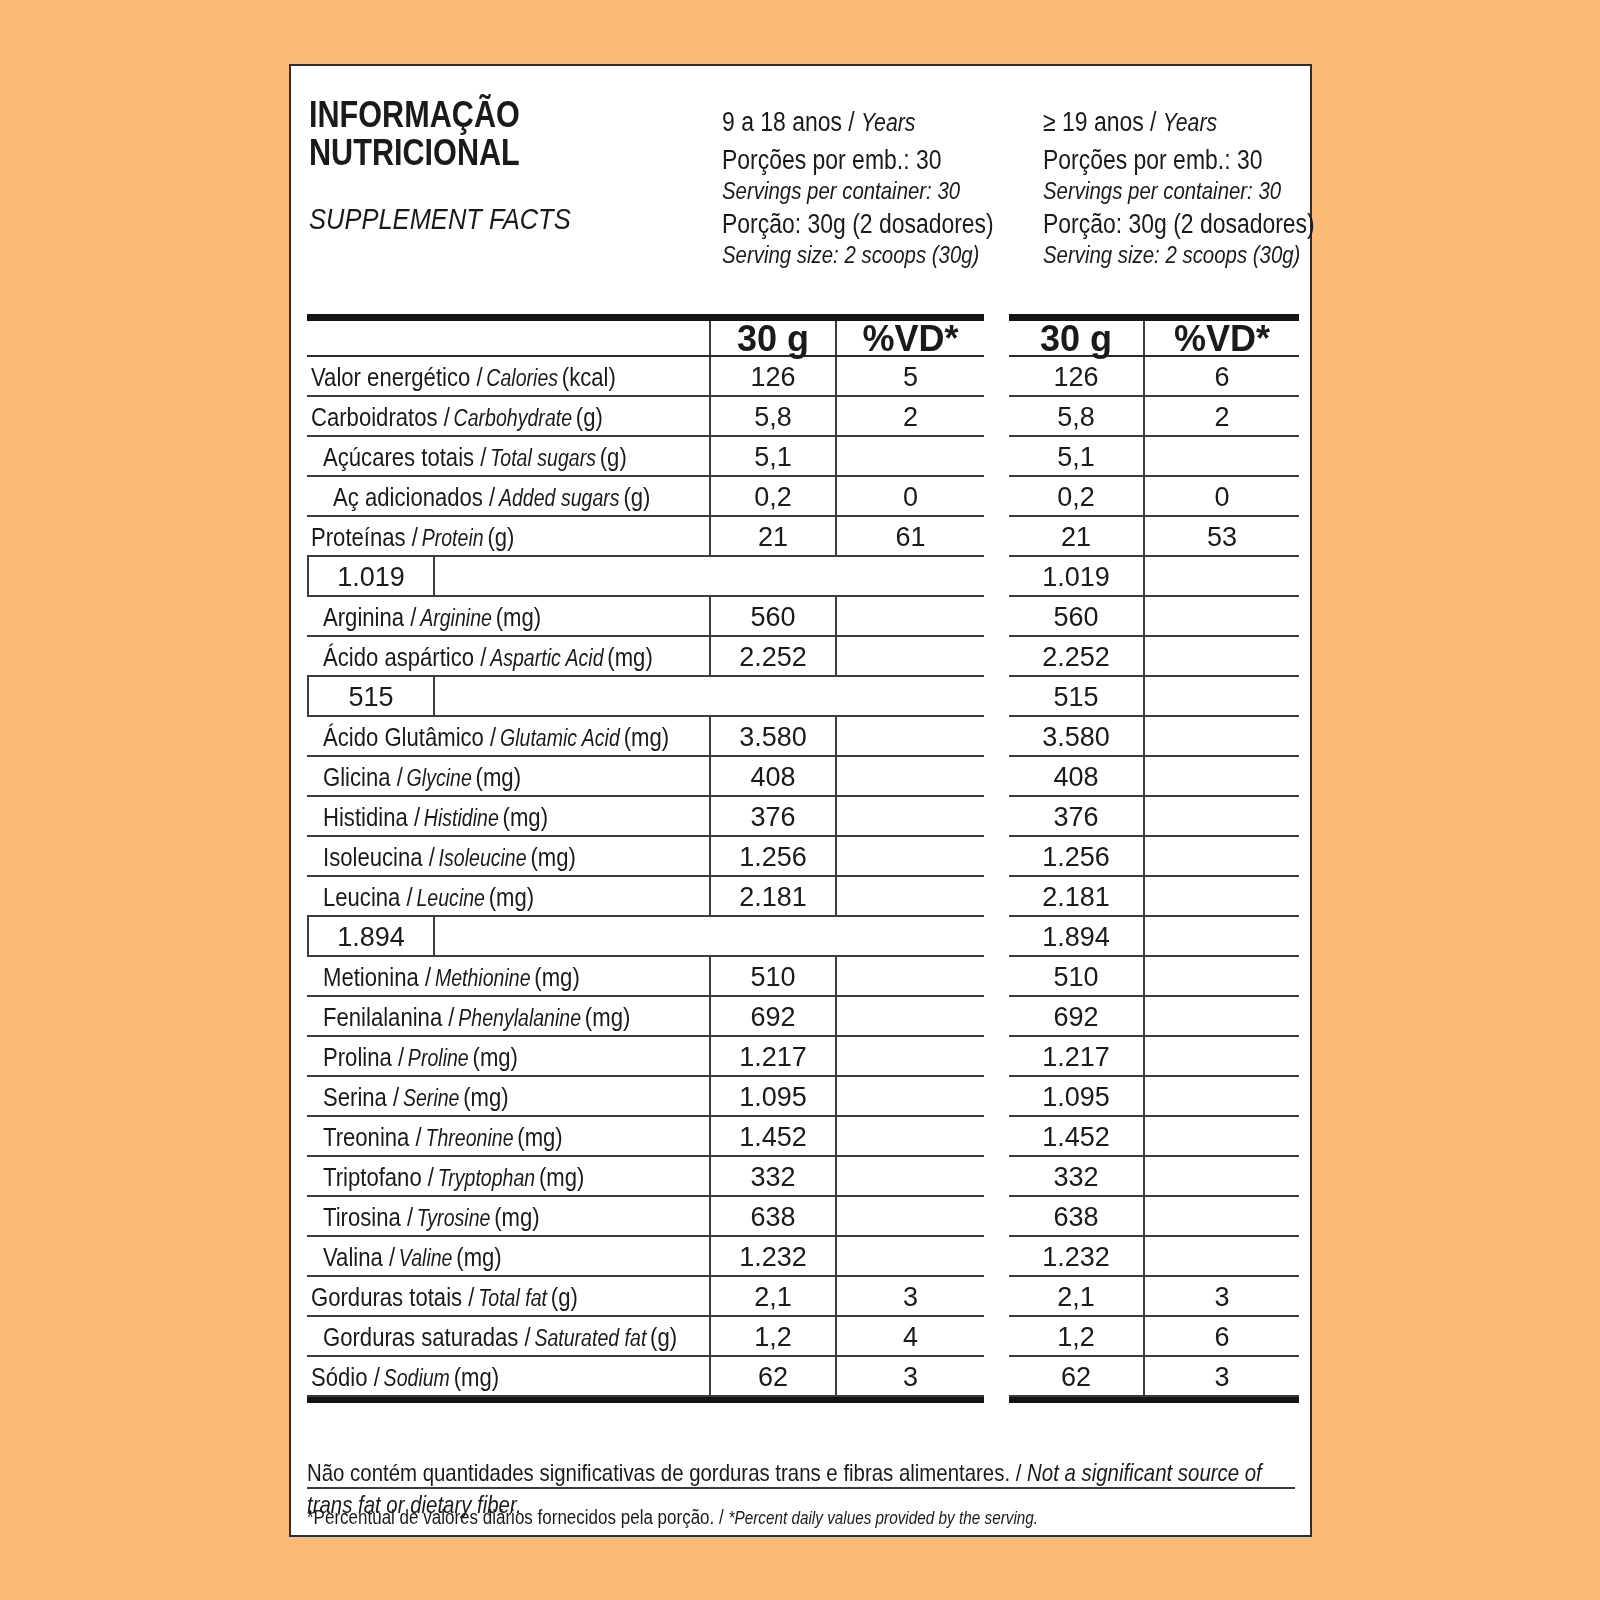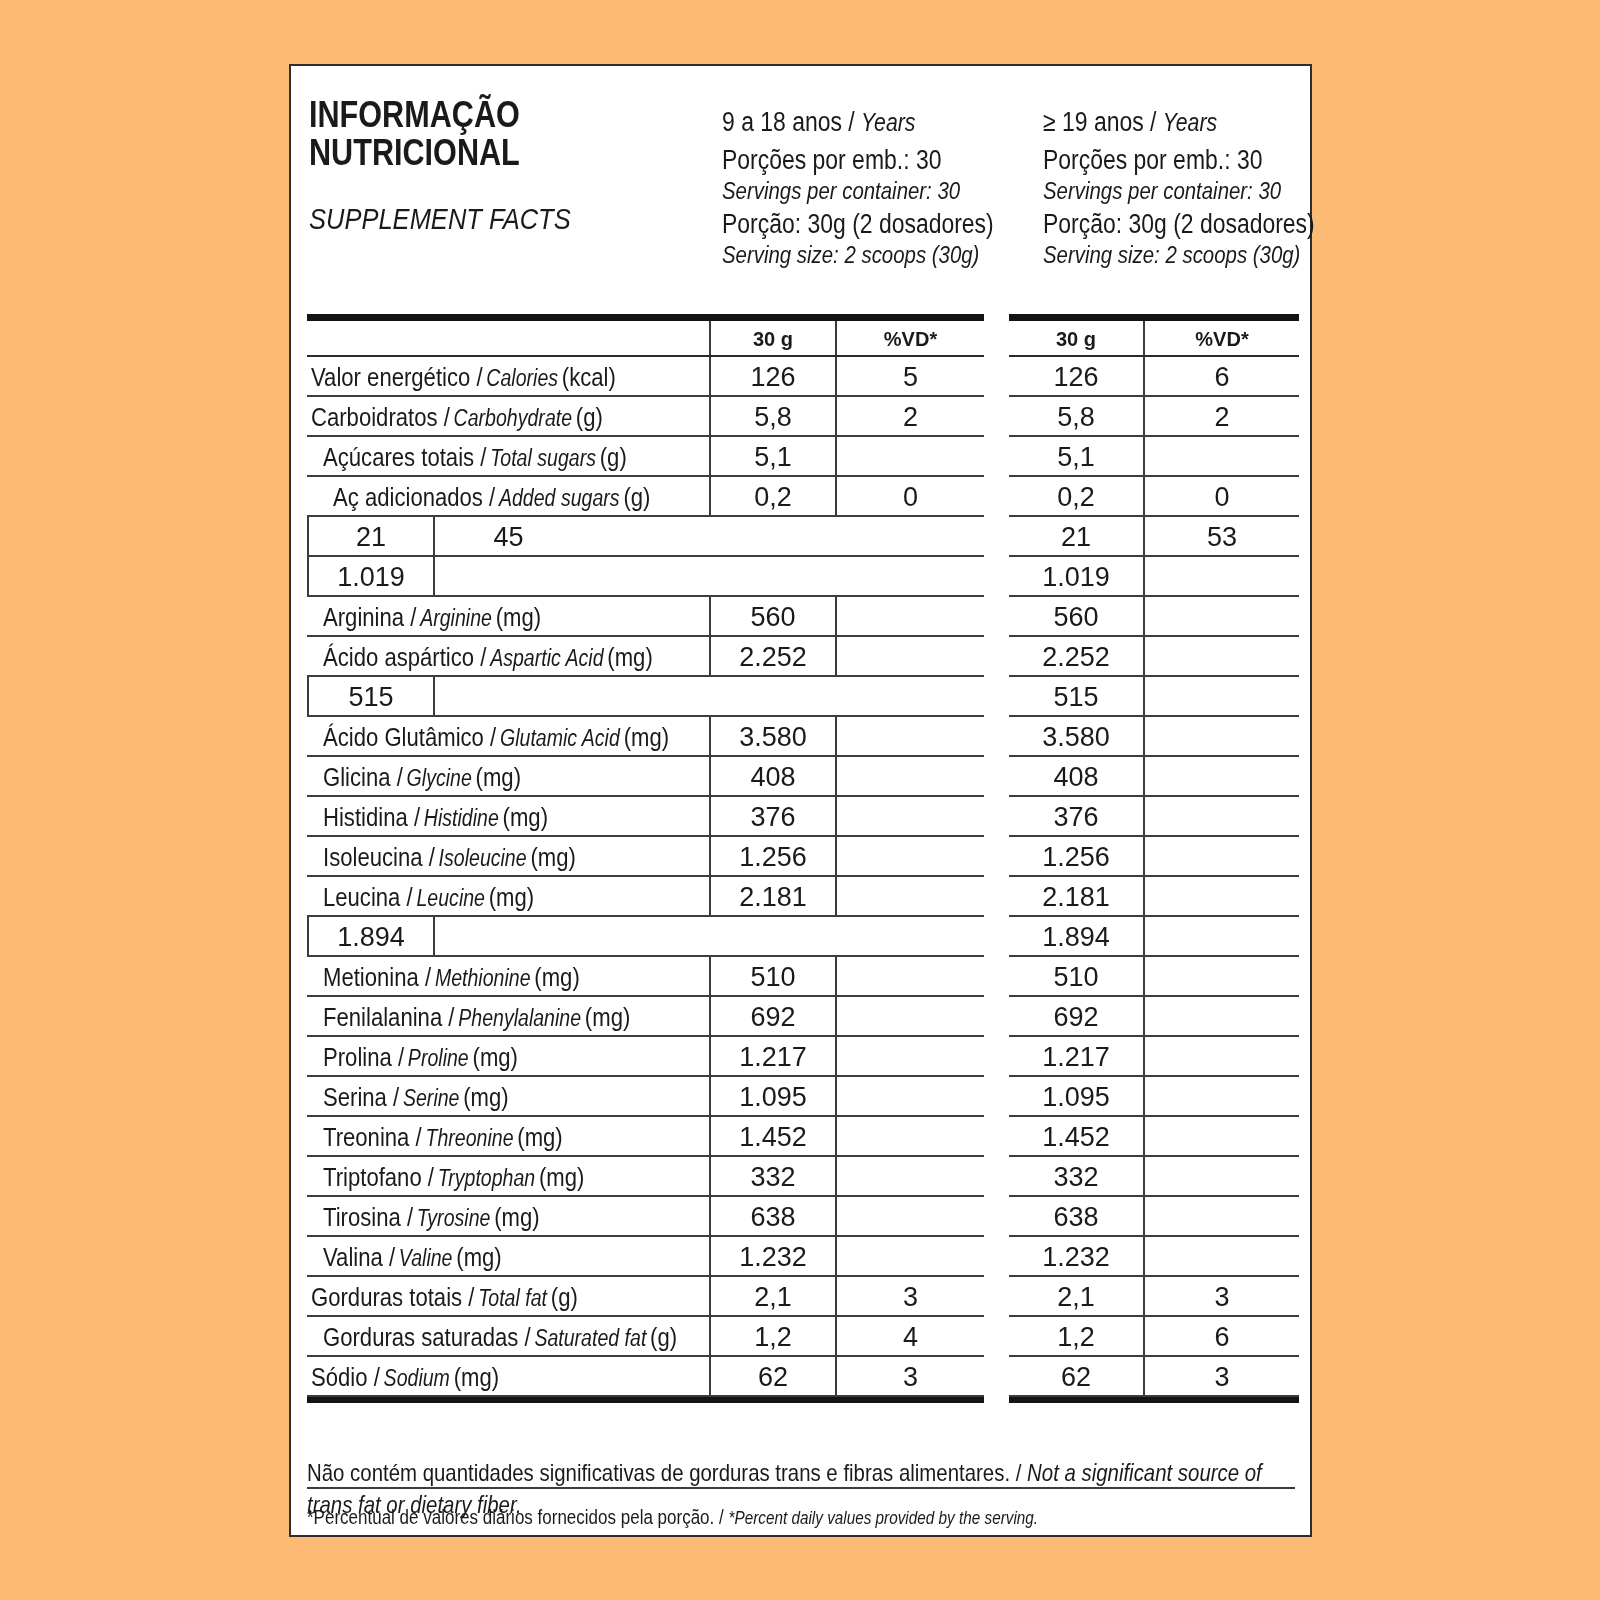--- a/index.html
+++ b/index.html
@@ -100,21 +100,21 @@
   .cell-a {
     width: 128px;
     border-left: 2px solid #3c3c3c;
     border-right: 2px solid #3c3c3c;
     text-align: center;
   }
   .cell-dv  { width: 147px; text-align: center; }
   .cell-a2  { width: 136px; border-right: 2px solid #3c3c3c; text-align: center; }
   .cell-dv2 { width: 154px; text-align: center; }
 
-  .hcell { font-size: 20px; font-weight: bold; }
+  .hcell { font-size: 36px; font-weight: bold; }
   .num   { font-size: 27px; }
   .pt, .unit { font-size: 26px; }
   .en    { font-size: 23px; }
   .indent-1 .cell-label { padding-left: 16px; }
   .indent-2 .cell-label { padding-left: 26px; }
 
   
   .fn1 {
     position: absolute;
     left: 16px;
@@ -256,22 +256,29 @@
       <div class="cell cell-dv num b-dv1">0</div>
     </div>
     <div class="gap"></div>
     <div class="seg seg2">
       <div class="cell cell-a2 num b-a2">0,2</div>
       <div class="cell cell-dv2 num b-dv2">0</div>
     </div>
   </div>
           <div class="trow indent-0">
     <div class="seg seg1">
+      <div class="cell cell-label">
+        <span class="cond lbl">
+          <span class="b-pt pt">Proteínas /</span>
+          <i class="b-en en">Protein</i>
+          <span class="b-unit unit">(g)</span>
+        </span>
+      </div>
       <div class="cell cell-a num b-a1">21</div>
-      <div class="cell cell-dv num b-dv1">45</div>
+      <div class="cell cell-dv num b-dv1">61</div>
     </div>
     <div class="gap"></div>
     <div class="seg seg2">
       <div class="cell cell-a2 num b-a2">21</div>
       <div class="cell cell-dv2 num b-dv2">53</div>
     </div>
   </div>
           <div class="trow indent-1">
     <div class="seg seg1">
       <div class="cell cell-a num b-a1">1.019</div>

